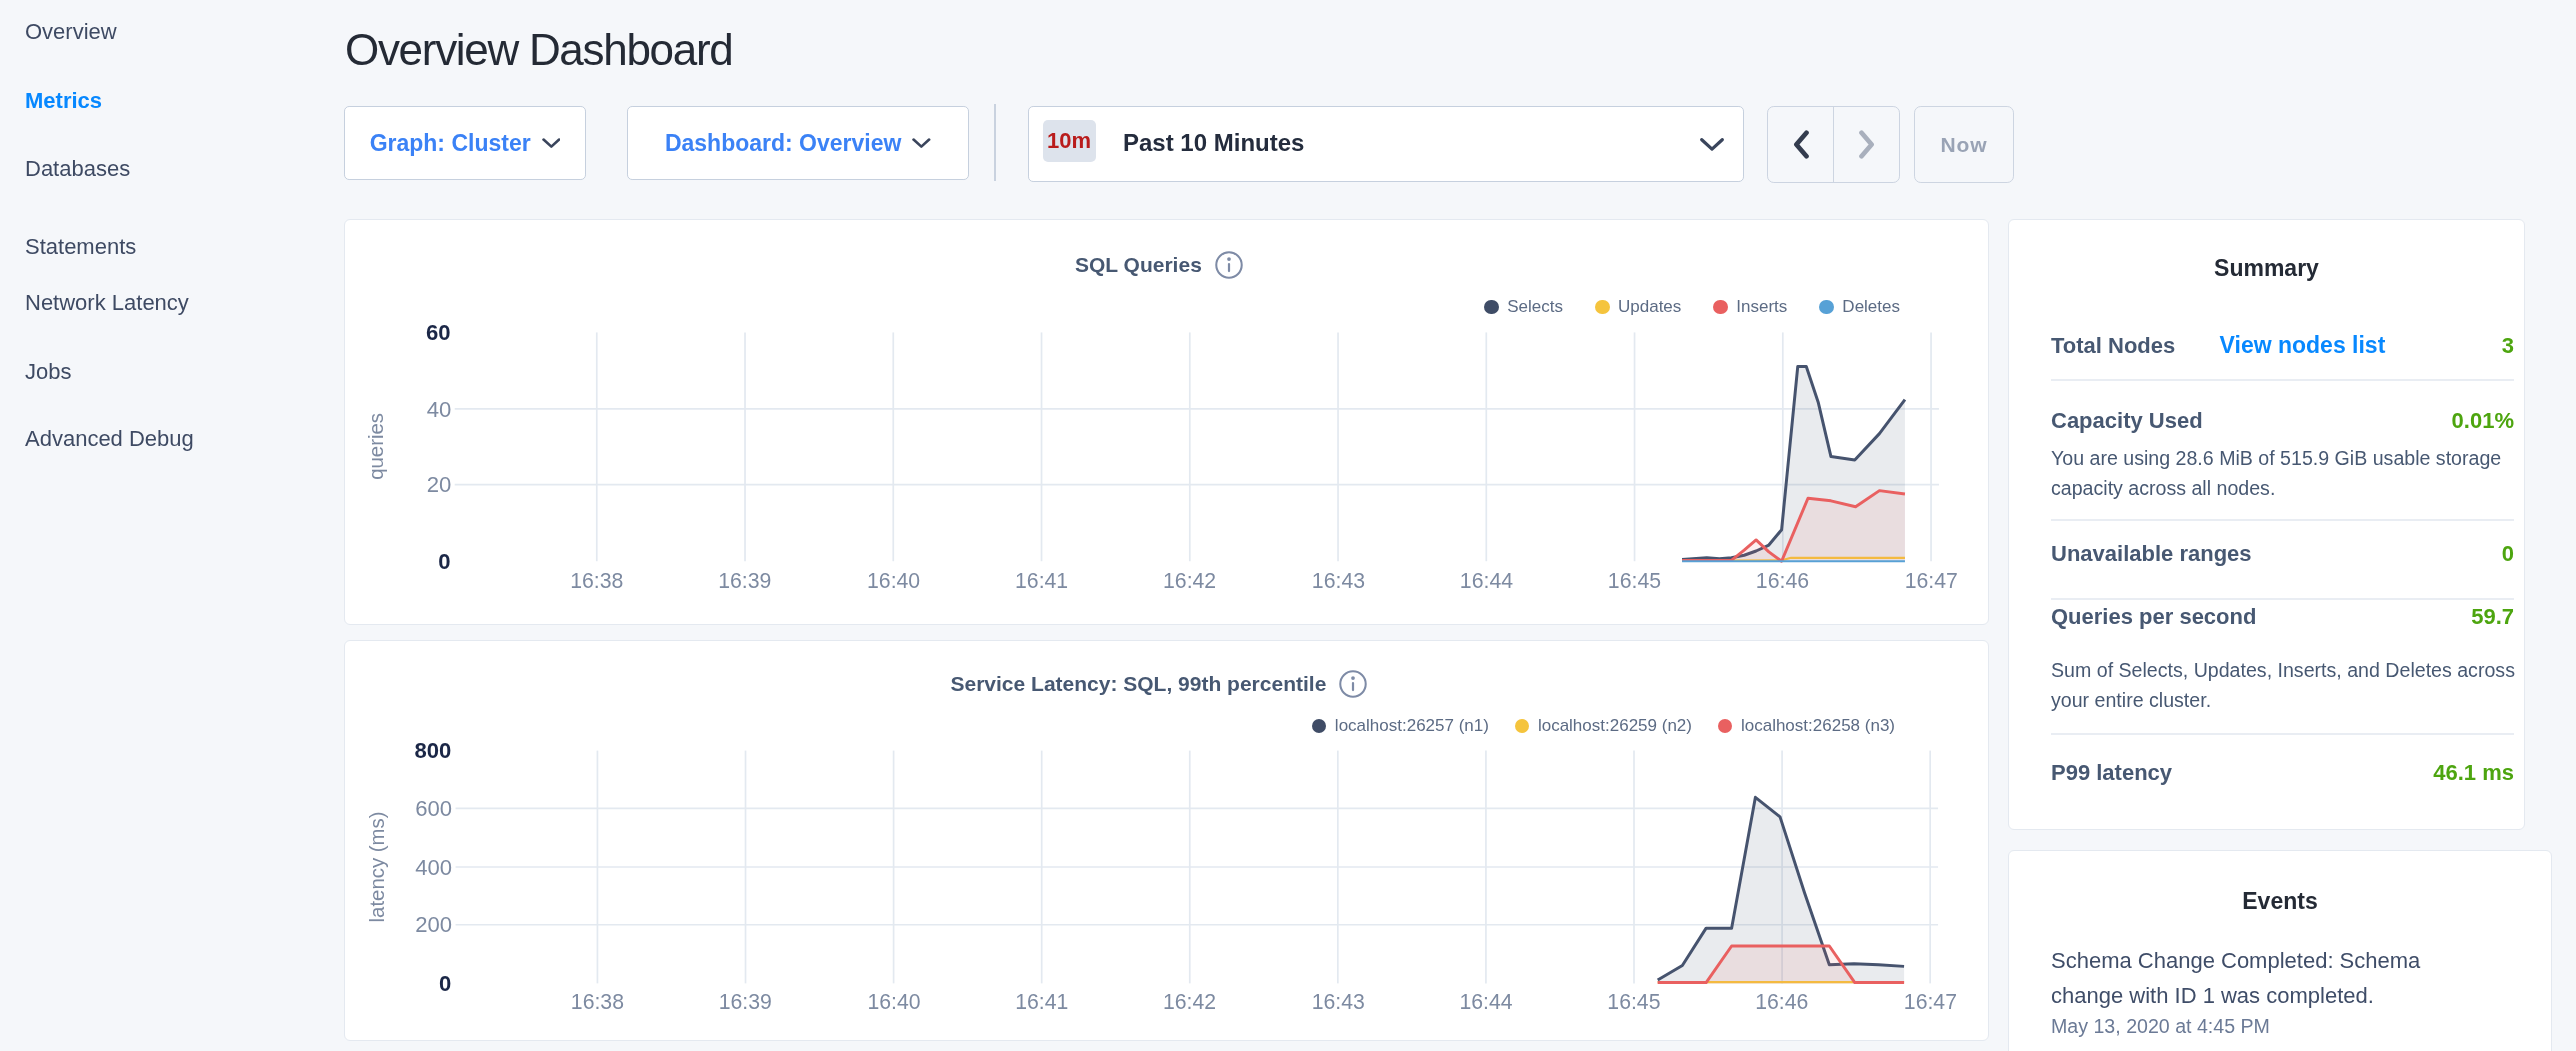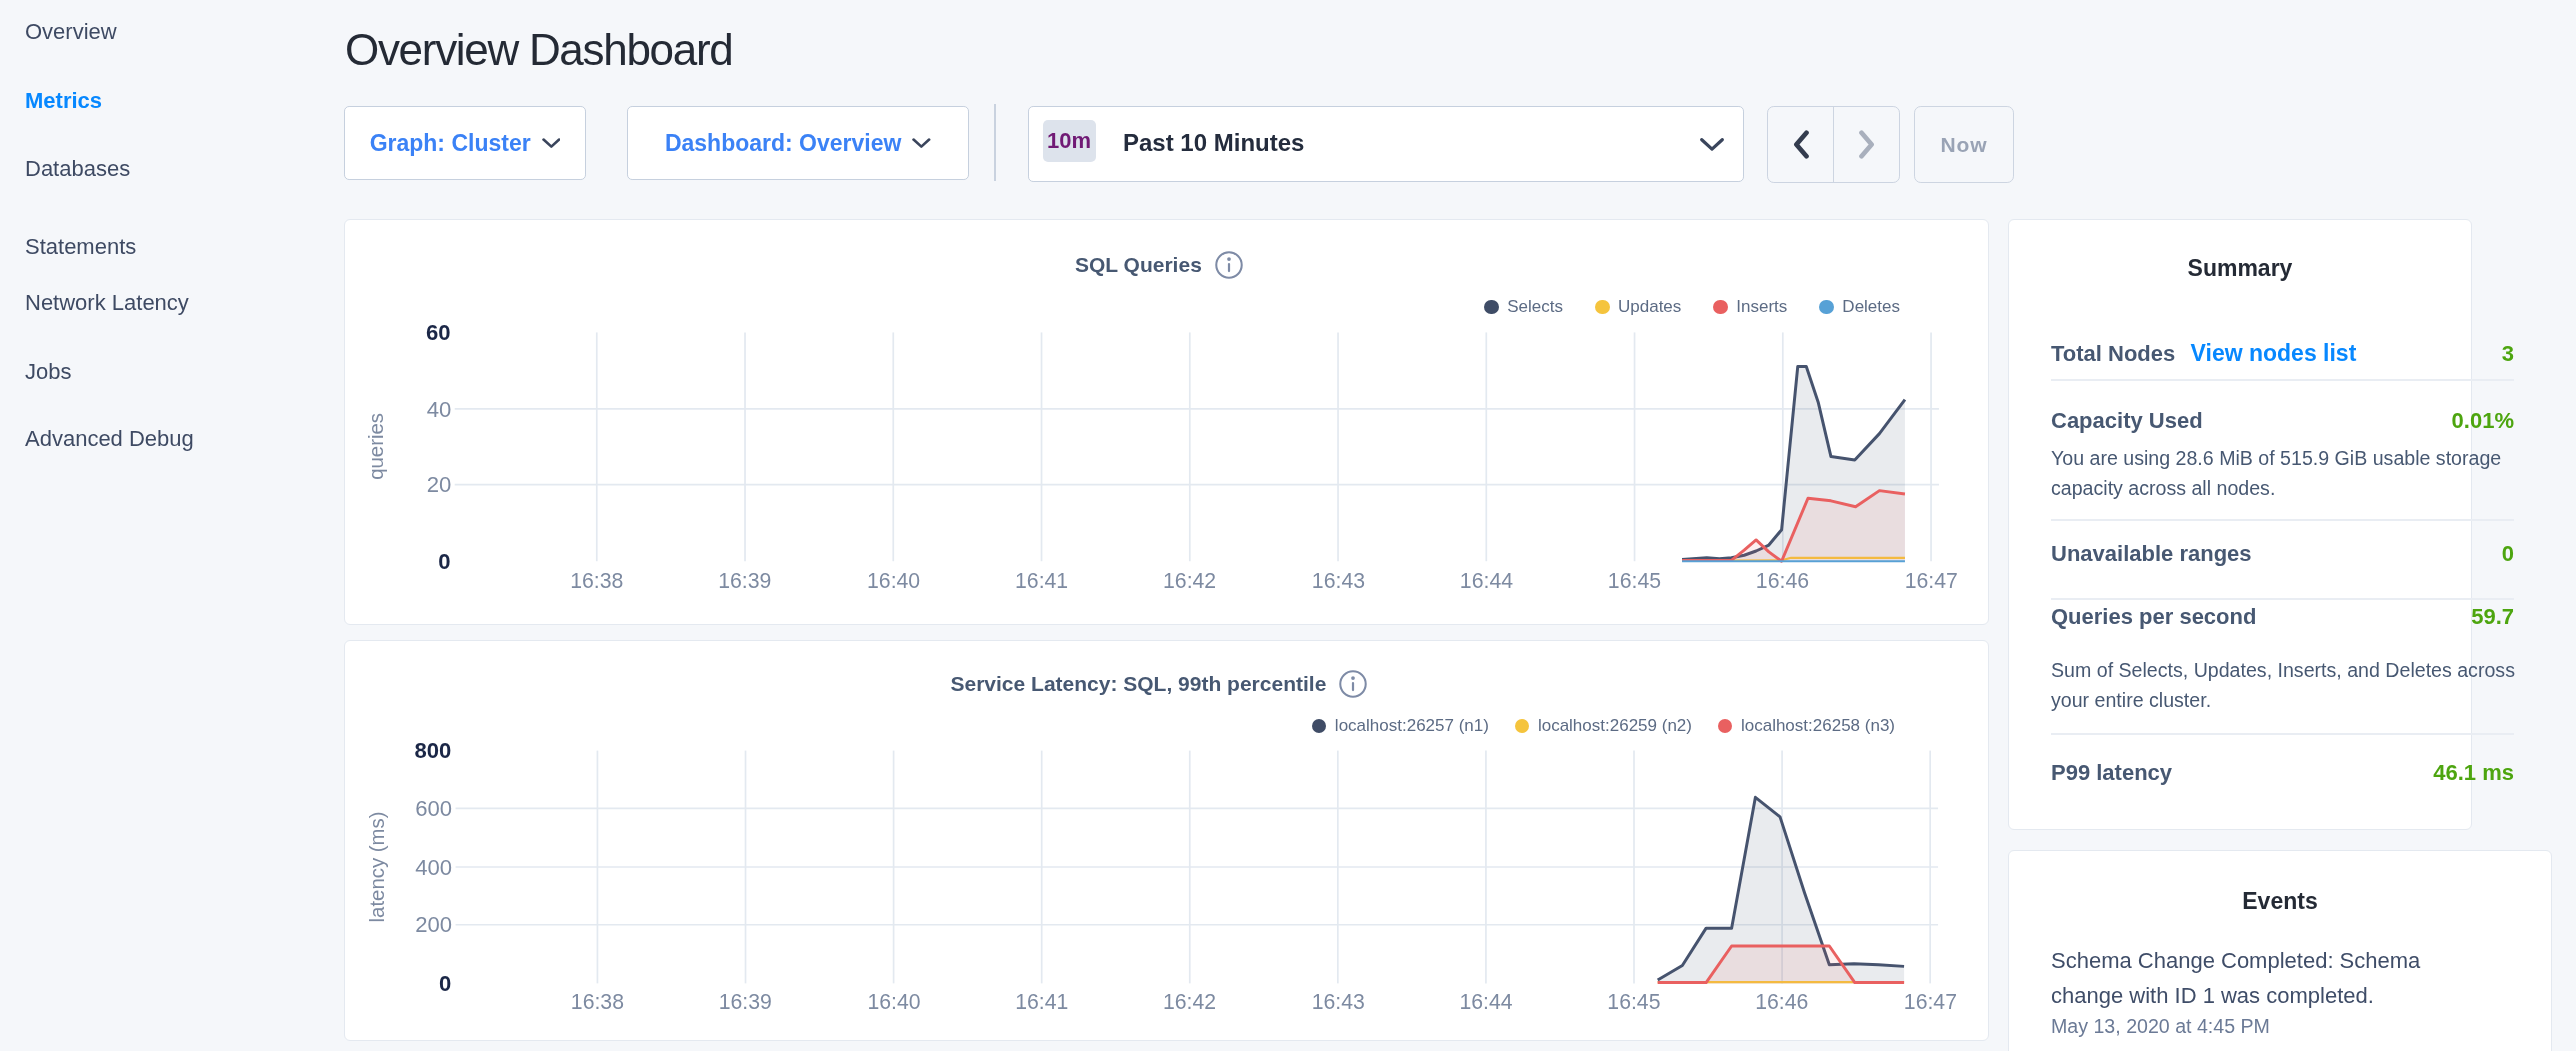--- a/index.html
+++ b/index.html
@@ -4,21 +4,21 @@
 <style>
 * { margin:0; padding:0; box-sizing:border-box; }
 html,body { width:2576px; height:1051px; background:#f5f7fa; font-family:"Liberation Sans",sans-serif; position:relative; overflow:hidden; }
 .abs { position:absolute; }
 .nav { position:absolute; left:25px; font-size:22px; color:#3e4a63; }
 .nav.active { color:#0788ff; font-weight:bold; }
 .title { position:absolute; left:345px; top:25px; font-size:44px; letter-spacing:-1.3px; color:#242a35; }
 .btn { position:absolute; top:106px; height:74px; background:#fff; border:1.7px solid #c6d0de; border-radius:5.1px; display:flex; align-items:center; justify-content:center; gap:11px; font-size:23px; font-weight:bold; color:#3b82f6; }
 .vline { position:absolute; left:994px; top:104px; width:1.7px; height:77px; background:#c9d2df; }
 .timebox { position:absolute; left:1028px; top:106px; width:716px; height:76px; background:#fff; border:1.7px solid #c6d0de; border-radius:5.1px; display:flex; align-items:center; }
-.badge { position:absolute; left:13.6px; top:12.8px; width:53px; height:42px; background:#dde3ec; border-radius:5.1px; display:flex; align-items:center; justify-content:center; font-size:22px; font-weight:bold; color:#701a75; }
+.badge { position:absolute; left:13.6px; top:12.8px; width:53px; height:42px; background:#dde3ec; border-radius:5.1px; display:flex; align-items:center; justify-content:center; font-size:22px; font-weight:bold; color:#b91c1c; }
 .tlabel { position:absolute; left:94px; top:0; height:72px; display:flex; align-items:center; font-size:24px; font-weight:bold; color:#242c3d; }
 .pager { position:absolute; left:1767px; top:106px; width:133px; height:77px; border:1.7px solid #ccd4e1; border-radius:6.8px; display:flex; }
 .pager .cell { flex:1; display:flex; align-items:center; justify-content:center; }
 .pager .cell:first-child { border-right:1.7px solid #cdd5e1; }
 .nowbtn { position:absolute; left:1914px; top:106px; width:100px; height:77px; border:1.7px solid #cdd5e1; border-radius:6.8px; display:flex; align-items:center; justify-content:center; font-size:21px; font-weight:bold; color:#99a3b5; letter-spacing:0.9px; }
 .card { position:absolute; background:#fff; border:1.7px solid #e4e9f0; border-radius:6px; }
 .ctitle { position:absolute; left:0; width:100%; display:flex; align-items:center; justify-content:center; gap:12.8px; font-size:21px; font-weight:bold; color:#475872; }
 .legend { position:absolute; display:flex; align-items:center; }
 .legend .item { display:flex; align-items:center; }
 .legend .dot { width:14.5px; height:14.5px; border-radius:50%; margin-right:8.5px; flex:none; }
@@ -182,23 +182,23 @@
     </g>
     <text x="45" y="266" font-size="24" fill="#7d8aa1" text-anchor="middle" transform="rotate(-90 45 266)">latency (ms)</text>
     <polygon points="1544,399 1573,382 1601,338 1631,338 1659,184 1688,207 1717,297 1746,381 1775,380 1804,381 1834,383 1834,403 1544,403" fill="rgba(71,88,114,0.12)"></polygon>
     <polyline points="1544,399 1573,382 1601,338 1631,338 1659,184 1688,207 1717,297 1746,381 1775,380 1804,381 1834,383" fill="none" stroke="#46536e" stroke-width="3.5" stroke-linejoin="round"></polyline>
     <polyline points="1544,401.5 1834,401.5" fill="none" stroke="#f5c43d" stroke-width="2.5"></polyline>
     <polygon points="1544,402 1601,402 1631,359 1746,359 1776,402 1834,402 1834,403 1544,403" fill="rgba(234,94,94,0.10)"></polygon>
     <polyline points="1544,402 1601,402 1631,359 1746,359 1776,402 1834,402" fill="none" stroke="#e96060" stroke-width="3.5" stroke-linejoin="round"></polyline>
   </svg>
 </div>
 
-<div class="card" style="left:2008px; top:219px; width:464px; height:611px;">
+<div class="card" style="left:2008px; top:219px; width:517px; height:611px;">
   <div class="ctitle" style="top:35px; color:#242a35; font-size:23px;">Summary</div>
-  <div class="srow" style="top:120px;">
+  <div class="srow" style="top:112px;gap:29px;">
     <span class="lab">Total Nodes</span>
       <span class="lnk">View nodes list</span>
       <span class="val">3</span>
   </div>
   <div class="sdiv" style="top:159px;"></div>
   <div class="srow" style="top:188px;">
     <span class="lab">Capacity Used</span>
       <span class="val">0.01%</span>
   </div>
   <div class="sdesc" style="top:223px;">You are using 28.6 MiB of 515.9 GiB usable storage capacity across all nodes.</div>

